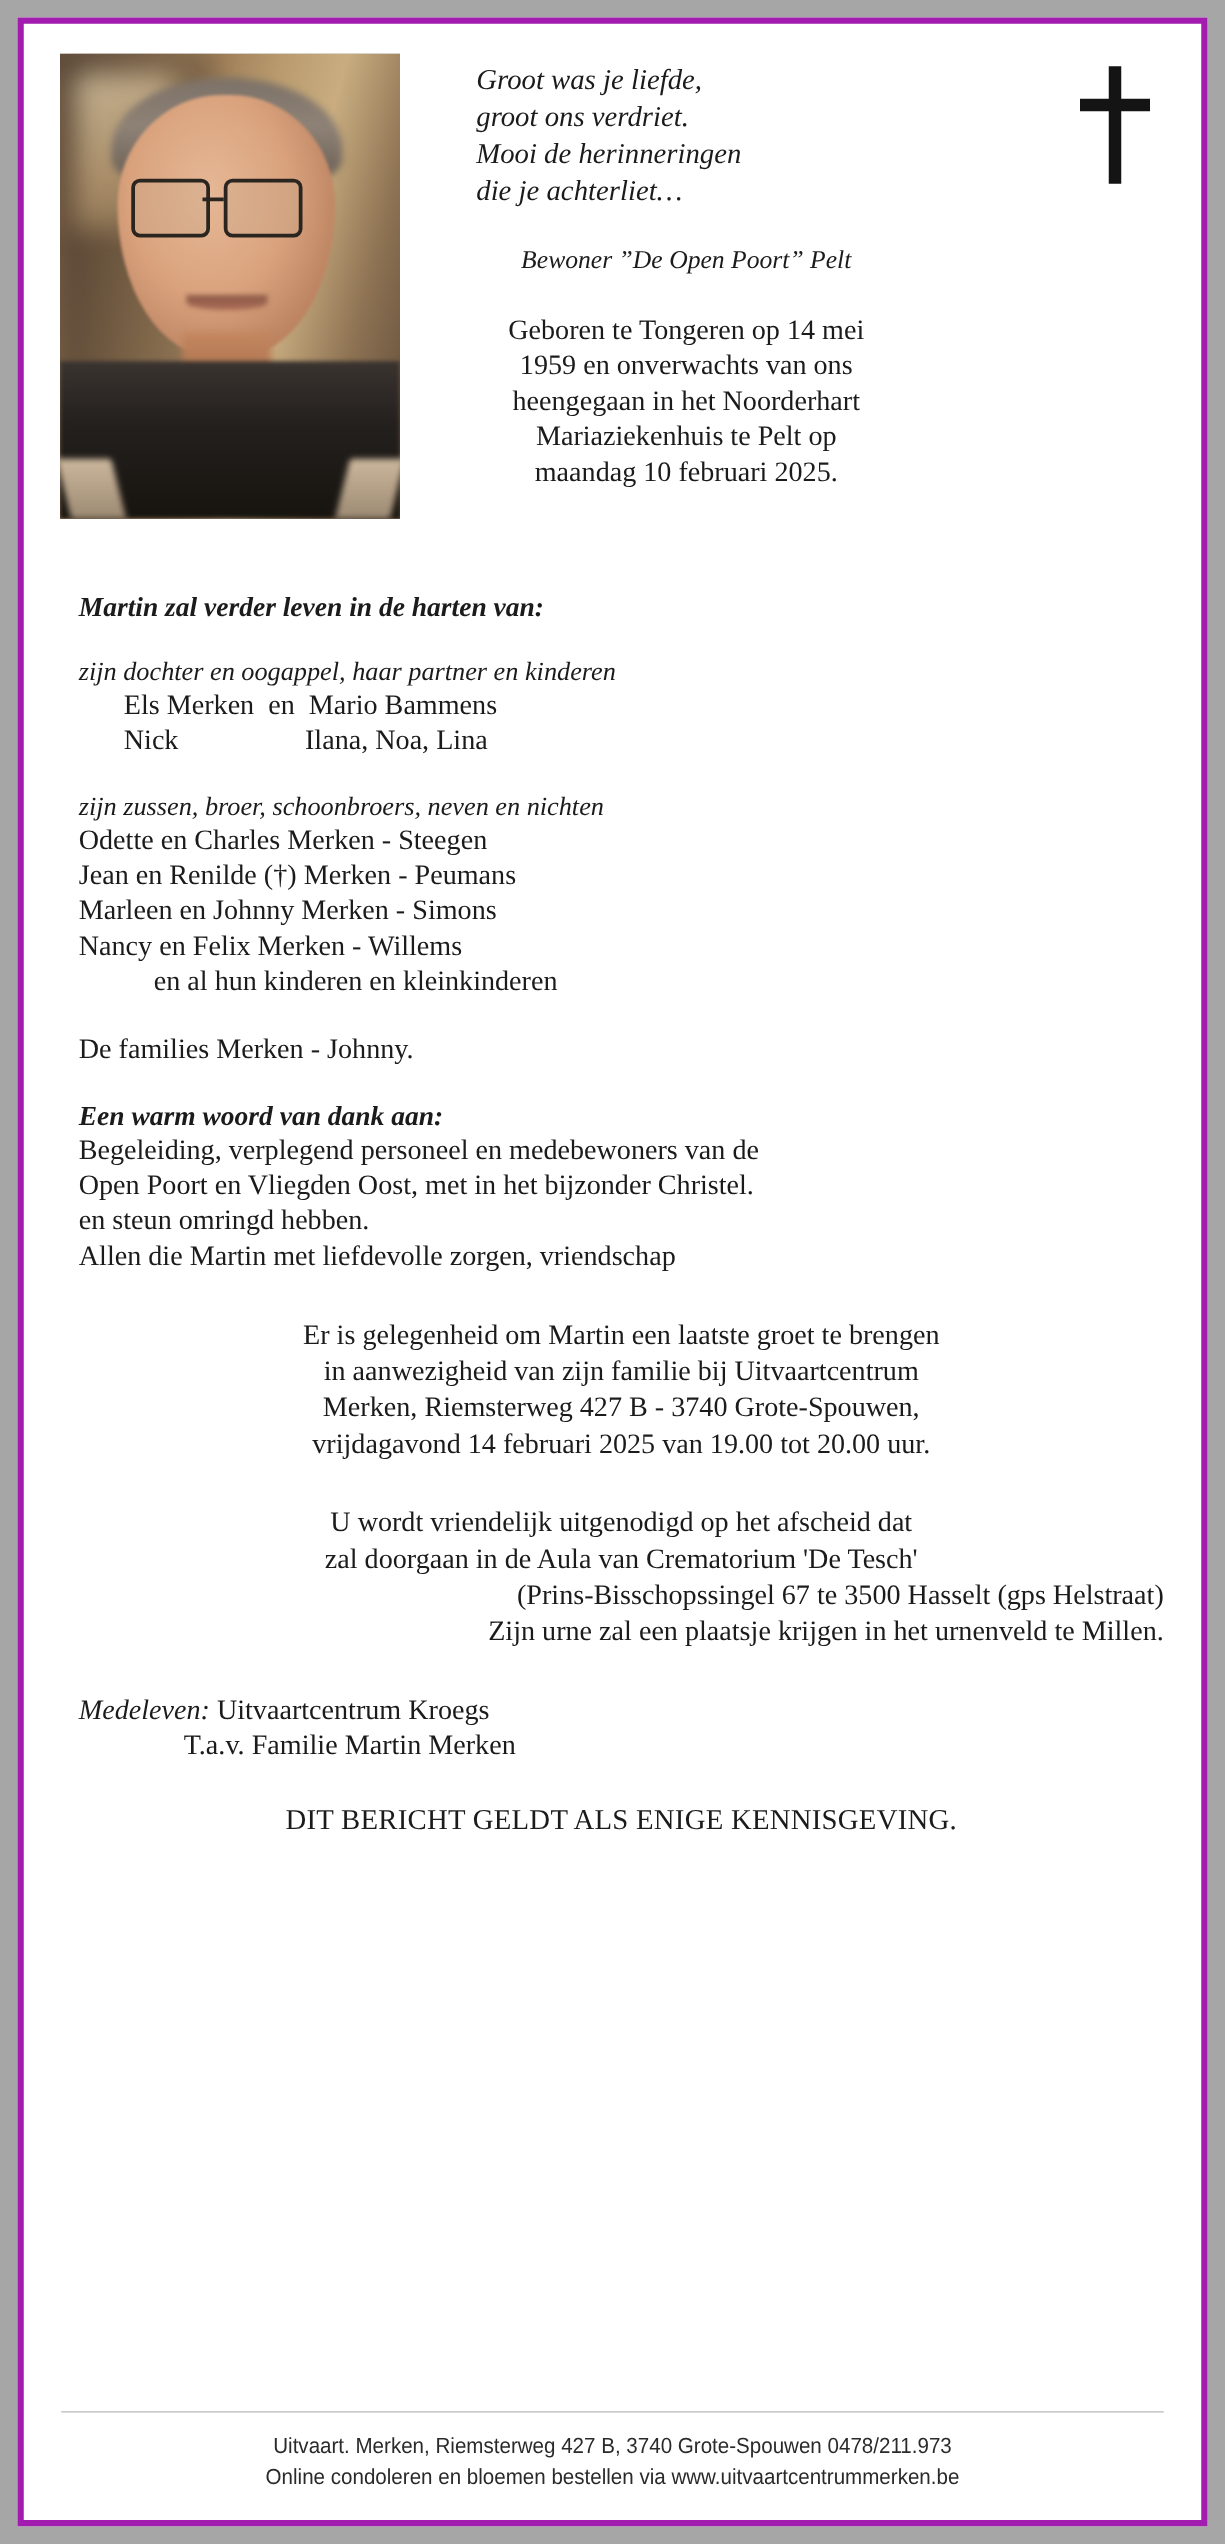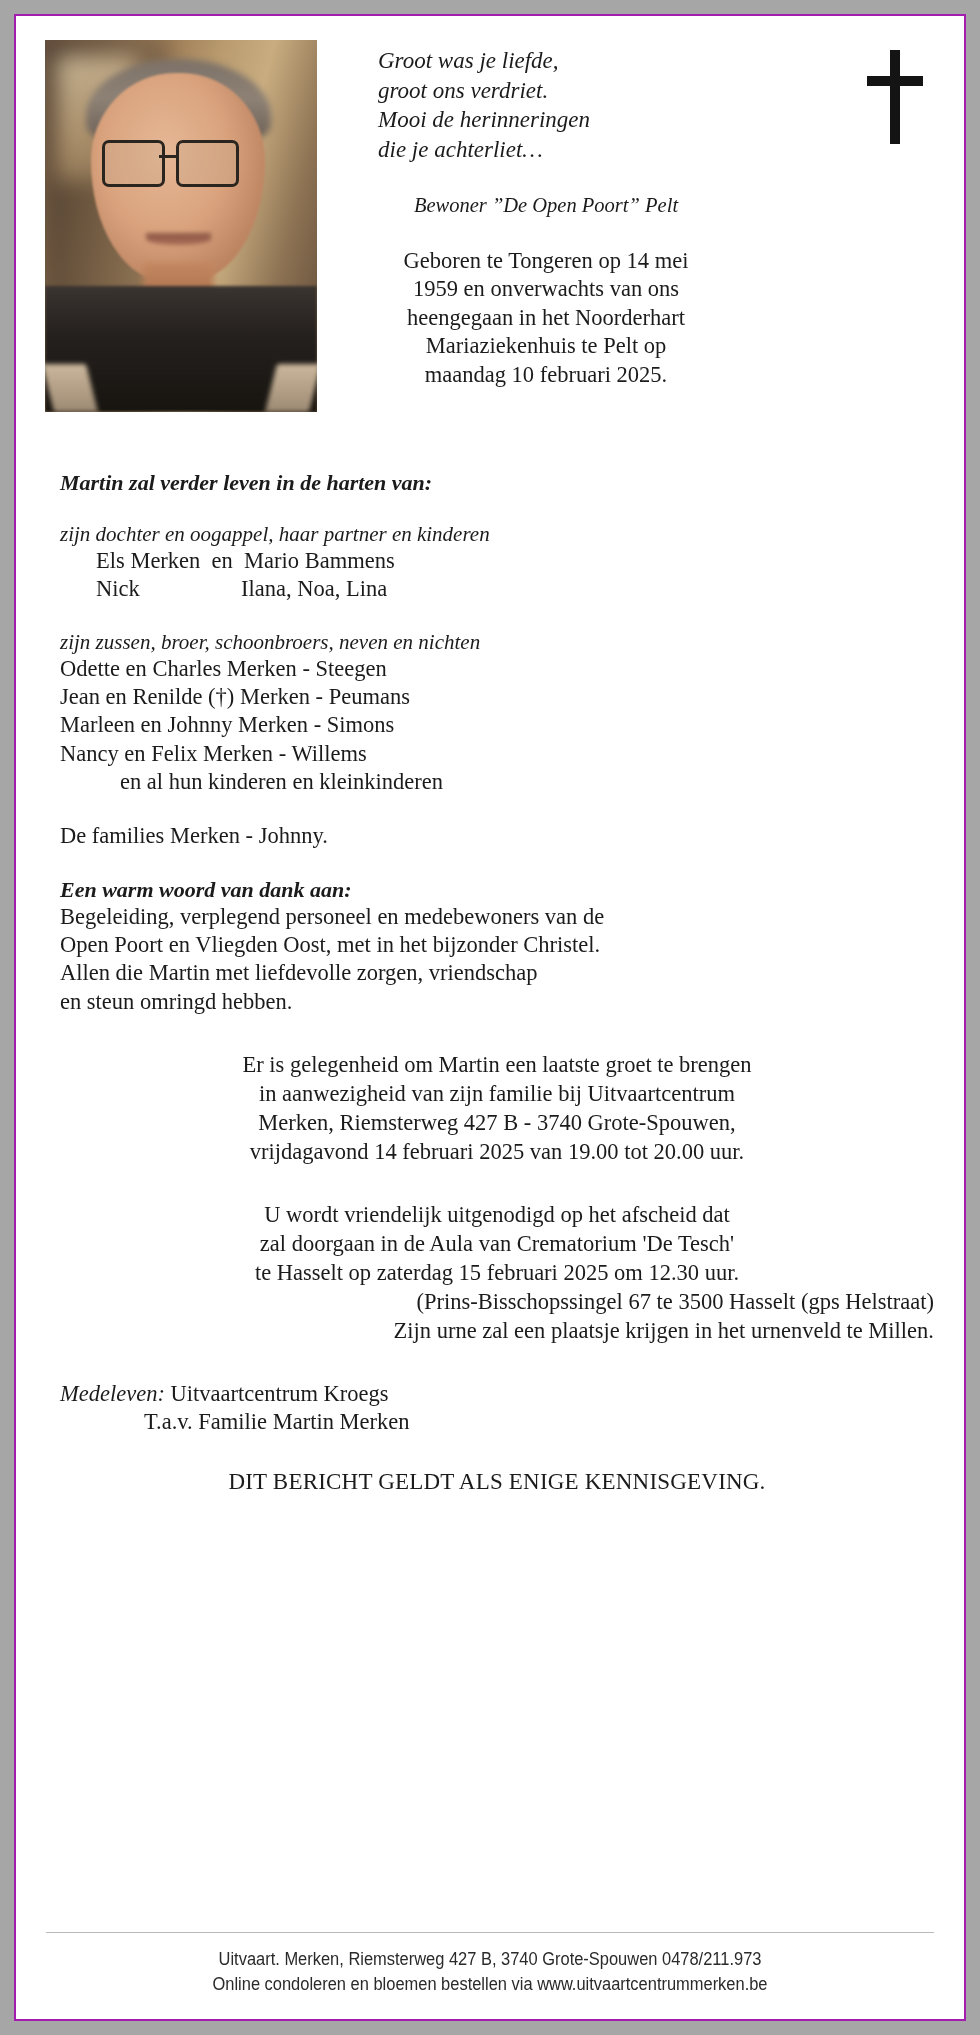--- a/index.html
+++ b/index.html
@@ -23,21 +23,21 @@
     background: #a6a6a6;
     box-sizing: border-box;
     padding: 14px;
   }
   #card-inner {
     position: relative;
     width: 100%;
     height: 100%;
     background: #ffffff;
     box-sizing: border-box;
-    border: 2px solid #a21caf;
+    border: 5px solid #a21caf;
     overflow: hidden;
   }
 
   
   #top-region {
     position: relative;
     height: 420px;
   }
 
   #portrait-photo {
@@ -363,38 +363,37 @@
 
       <div class="spacer-md"></div>
 
       <div class="plain">De families Merken - Johnny.</div>
 
       <div class="spacer-md"></div>
 
       <div class="sec-head">Een warm woord van dank aan:</div>
       <div class="plain">Begeleiding, verplegend personeel en medebewoners van de</div>
       <div class="plain">Open Poort en Vliegden Oost, met in het bijzonder Christel.</div>
+      <div class="plain">en steun omringd hebben.</div>
       <div class="plain">Allen die Martin met liefdevolle zorgen, vriendschap</div>
-      <div class="plain">en steun omringd hebben.</div>
 
       <div class="spacer-lg"></div>
 
       <div class="center-block">
         <div>Er is gelegenheid om Martin een laatste groet te brengen</div>
         <div>in aanwezigheid van zijn familie bij Uitvaartcentrum</div>
         <div>Merken, Riemsterweg 427 B - 3740 Grote-Spouwen,</div>
         <div>vrijdagavond 14 februari 2025 van 19.00 tot 20.00 uur.</div>
       </div>
 
       <div class="spacer-lg"></div>
 
       <div class="center-block bold">
         <div>U wordt vriendelijk uitgenodigd op het afscheid dat</div>
         <div>zal doorgaan in de Aula van Crematorium 'De Tesch'</div>
-        <div>te Hasselt op zaterdag 15 februari 2025 om 12.30 uur.</div>
       </div>
       <div class="center-line">(Prins-Bisschopssingel 67 te 3500 Hasselt (gps Helstraat)</div>
       <div class="center-line">Zijn urne zal een plaatsje krijgen in het urnenveld te Millen.</div>
 
       <div class="spacer-lg"></div>
 
       <div class="medeleven-line"><span class="lbl">Medeleven:</span> <span>Uitvaartcentrum Kroegs</span></div>
       <div class="medeleven-sub">T.a.v. Familie Martin Merken</div>
 
       <div class="spacer-lg"></div>

